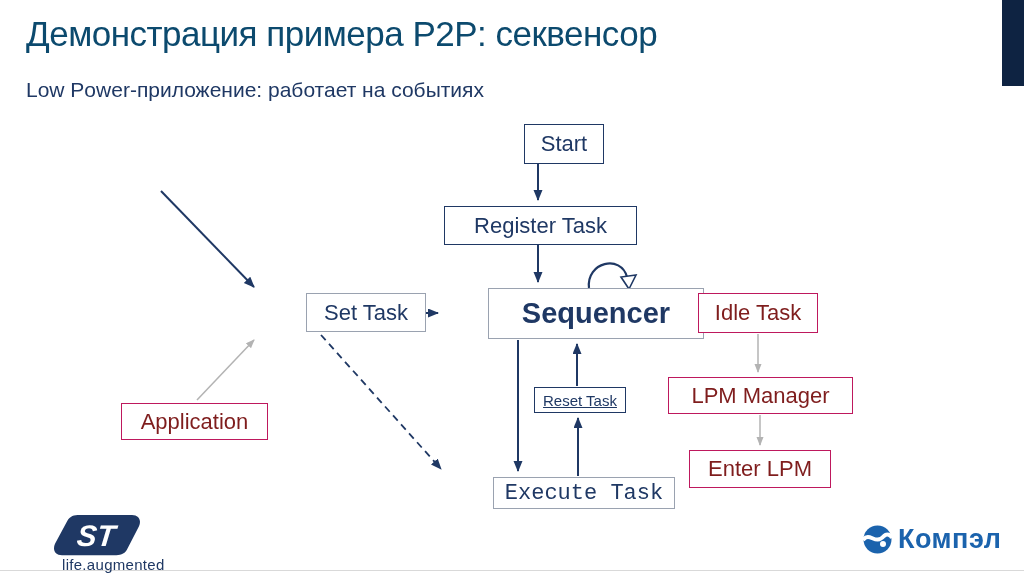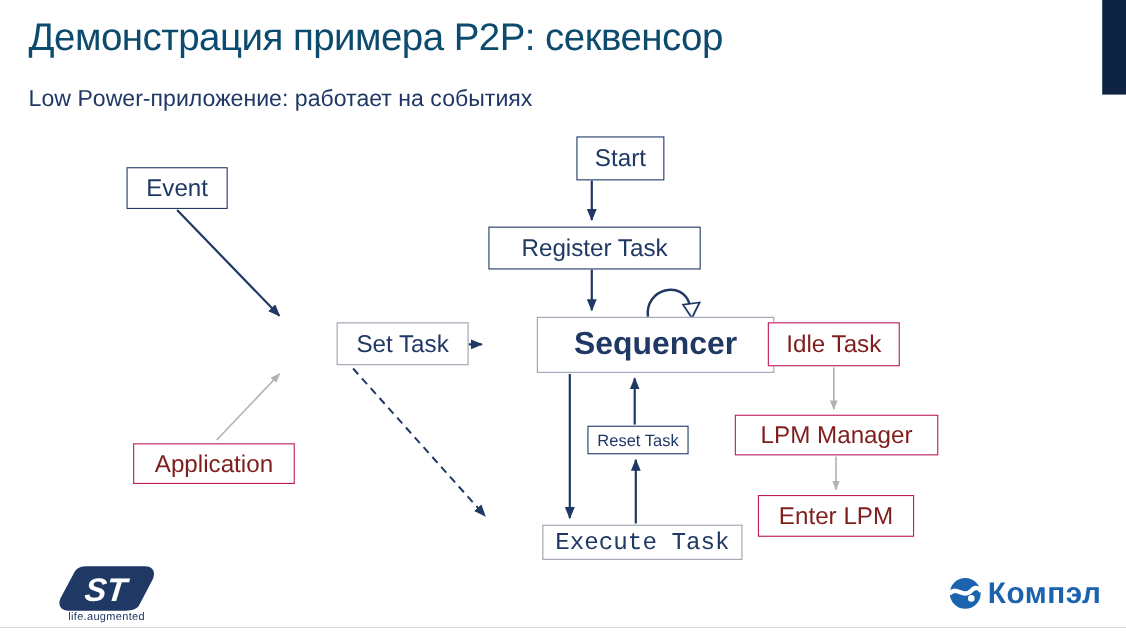--- a/index.html
+++ b/index.html
@@ -26,21 +26,21 @@
   .seq{font-weight:bold;font-size:29px;}
   .small{font-size:15px;}
   .side-bar{
     position:absolute;left:1002px;top:0;width:22px;height:86px;background:#0e2342;z-index:3;
   }
   .bottom-line{
     position:absolute;left:0;top:570px;width:1024px;height:1px;background:#d9d9d9;z-index:3;
   }
   .st-logo{position:absolute;left:53px;top:514px;z-index:3;}
   .st-tagline{
-    position:absolute;left:62px;top:556px;font-size:10px;color:#1f3864;z-index:3;letter-spacing:0.3px;
+    position:absolute;left:62px;top:556px;font-size:15px;color:#1f3864;z-index:3;letter-spacing:0.3px;
   }
   .kompel{position:absolute;left:862px;top:524px;z-index:3;display:flex;align-items:center;}
   .kompel-text{
     font-size:27px;font-weight:bold;color:#1b63ad;margin-left:5px;letter-spacing:0.5px;
   }
   .page-num{
     position:absolute;left:1000px;top:535px;font-size:13px;color:#8a8a8a;z-index:3;padding-left:36px;
   }
 </style>
 </head>
@@ -75,25 +75,24 @@
     <line x1="639" y1="301" x2="693" y2="301" stroke="#b3b3b3" stroke-width="1.5" marker-end="url(#mgray)"></line>
     <line x1="697" y1="320" x2="643" y2="320" stroke="#b3b3b3" stroke-width="1.5" marker-end="url(#mgray)"></line>
     <line x1="758" y1="334" x2="758" y2="372" stroke="#b3b3b3" stroke-width="1.5" marker-end="url(#mgray)"></line>
     <line x1="760" y1="415" x2="760" y2="445" stroke="#b3b3b3" stroke-width="1.5" marker-end="url(#mgray)"></line>
 
     <path d="M 589 288 C 586 262 621 254 627 277" fill="none" stroke="#1f3864" stroke-width="2.2"></path>
     <path d="M 629 289 L 621 277 L 636 275 Z" fill="#ffffff" stroke="#1f3864" stroke-width="1.6"></path>
   </svg>
 
   <div class="node b-navy" style="left:497px;top:124px;width:80px;height:40px;margin-left:27px;">Start</div>
-  <div class="node b-navy" style="left:115px;top:152px;width:92px;height:38px;">Event</div>
   <div class="node b-navy" style="left:444px;top:206px;width:193px;height:39px;">Register Task</div>
   <div class="node b-steel" style="left:262px;top:293px;width:120px;height:39px;">Set Task</div>
   <div class="node b-steel seq" style="left:444px;top:288px;width:216px;height:51px;">Sequencer</div>
-  <div class="node b-navy small" style="left:534px;top:387px;width:92px;height:26px;">Reset Task</div>
+  <div class="node b-navy small" style="left:534px;top:387px;width:92px;height:26px;text-decoration:underline;">Reset Task</div>
   <div class="node b-steel" style="left:449px;top:477px;width:182px;height:32px;font-family:Liberation Mono, monospace;">Execute Task</div>
   <div class="node muted" style="left:121px;top:403px;width:147px;height:37px;">Application</div>
   <div class="node muted" style="left:698px;top:293px;width:120px;height:40px;">Idle Task</div>
   <div class="node muted" style="left:668px;top:377px;width:185px;height:37px;">LPM Manager</div>
   <div class="node muted" style="left:689px;top:450px;width:142px;height:38px;">Enter LPM</div>
 
   <div class="side-bar"></div>
   <div class="bottom-line"></div>
 
   <svg class="st-logo" width="88" height="42" viewBox="0 0 100 48">

